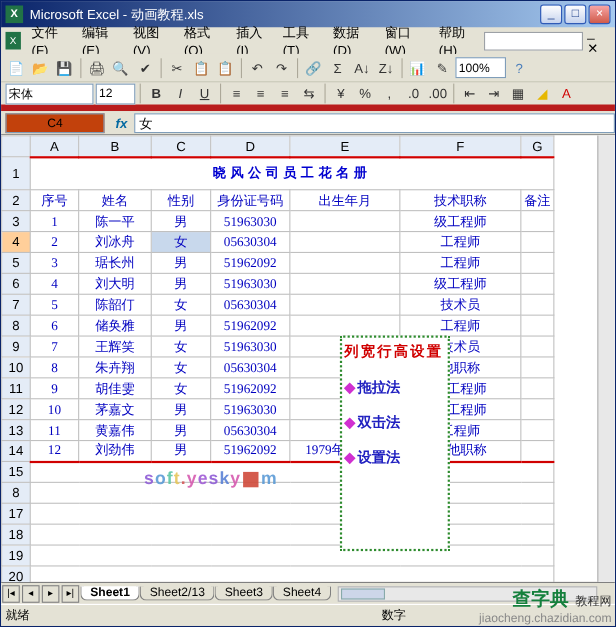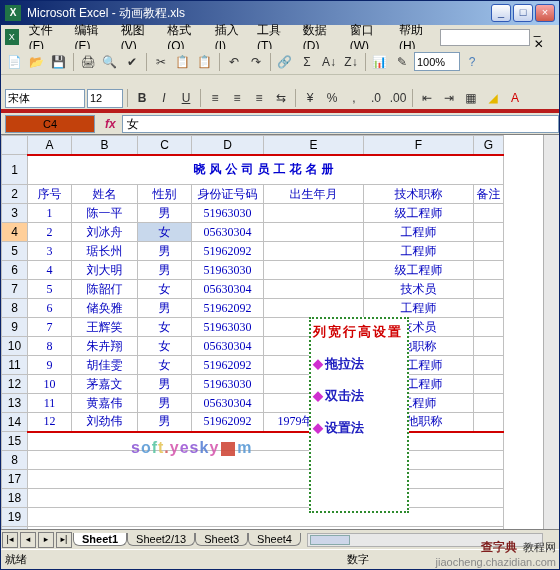--- a/index.html
+++ b/index.html
@@ -12,24 +12,24 @@
 .winbtn { width: 20px; height: 18px; background: linear-gradient(#fefefe, #c6d3ee); border: 1px solid #2f5ab7; border-radius: 3px; color: #1c3e89; text-align: center; line-height: 14px; font-size: 11px; }
 .winbtn.close { background: linear-gradient(#f7a6a6, #d05a4a); color: #fff; }
 .menubar { display: flex; align-items: center; background: #e4e2d5; height: 24px; padding: 0 4px; font-size: 12px; }
 .menubar .xicon-sm { width: 16px; height: 16px; background: #217346; color: #fff; font-size: 9px; text-align: center; line-height: 16px; margin-right: 4px; }
 .menu-item { padding: 0 6px; cursor: default; }
 .help-input { margin-left: auto; width: 90px; height: 17px; border: 1px solid #9da1a6; background: #fff; }
 .toolbar { display: flex; align-items: center; background: #e4e2d5; height: 26px; padding: 0 4px; gap: 2px; border-bottom: 1px solid #c0c0b0; }
 .tb-btn { width: 20px; height: 20px; background: transparent; border: 1px solid transparent; text-align: center; line-height: 18px; font-size: 12px; color: #333; }
 .tb-sep { width: 1px; height: 18px; background: #aca899; margin: 0 2px; }
 .tb-combo { height: 19px; border: 1px solid #7f9db9; background: #fff; font-size: 11px; padding: 0 2px; }
-.fmtbar { display: flex; align-items: center; background: #e4e2d5; height: 26px; padding: 0 4px; gap: 2px; border-bottom: 4px solid #b91c1c; margin-top: 12px; }
+.fmtbar { display: flex; align-items: center; background: #e4e2d5; height: 26px; padding: 0 4px; gap: 2px; border-bottom: 6px solid #b91c1c; }
 .namebox-row { display: flex; align-items: center; height: 22px; background: #e4e2d5; border-bottom: 1px solid #808080; }
 .namebox { width: 90px; height: 18px; border: 1px solid #7f9db9; background: #c2410c; margin: 0 4px; text-align: center; line-height: 16px; font-size: 11px; }
-.fx-label { font-style: italic; font-weight: bold; padding: 0 6px; color: #be185d; }
+.fx-label { font-style: italic; font-weight: bold; padding: 0 6px; color: #0369a1; }
 .fbar { flex: 1; height: 18px; border: 1px solid #7f9db9; background: #fff; line-height: 16px; padding: 0 4px; font-size: 12px; }
 .grid-area { flex: 1; display: flex; flex-direction: column; overflow: hidden; background: #fff; }
 .sheet { flex: 1; overflow: hidden; position: relative; }
 table.excel { border-collapse: collapse; table-layout: fixed; }
 table.excel th, table.excel td { border: 1px solid #c0c0c0; height: 19px; font-size: 12px; text-align: center; overflow: hidden; white-space: nowrap; }
 table.excel th { background: #e4ecf7; font-weight: normal; }
 th.rowhead { width: 26px; background: #e4ecf7; }
 .title-cell { font-family: KaiTi, STKaiti, serif; font-size: 22px; font-weight: bold; color: #0000d0; letter-spacing: 4px; height: 30px !important; }
 .hdr { font-family: KaiTi, STKaiti, serif; color: #0000c0; font-size: 13px; }
 .data { color: #0000c0; font-family: SimSun; }
@@ -46,21 +46,21 @@
 .wm-sq { width: 14px; height: 14px; background: #d04a3a; display: inline-block; vertical-align: middle; margin: 0 2px; }
 .sheettabs { display: flex; align-items: center; height: 20px; background: #e4e2d5; border-top: 1px solid #808080; font-size: 11px; }
 .tabnav { width: 16px; height: 16px; border: 1px solid #808080; background: #e4e2d5; text-align: center; line-height: 12px; margin: 0 1px; font-size: 9px; }
 .tab { padding: 0 8px; border: 1px solid #808080; border-top: none; background: #e4e2d5; border-bottom-left-radius: 6px; border-bottom-right-radius: 6px; }
 .tab.active { background: #fff; font-weight: bold; }
 .hscroll { flex: 1; height: 14px; background: #e8e8e8; border: 1px solid #b0b0b0; margin-left: 6px; margin-right: 16px; position: relative; }
 .hthumb { position: absolute; left: 2px; top: 1px; width: 40px; height: 10px; background: #cdd6e9; border: 1px solid #8aa; }
 .statusbar { height: 20px; background: #e4e2d5; border-top: 1px solid #fff; display: flex; align-items: center; padding: 0 4px; font-size: 11px; }
 .status-r { margin-left: 320px; }
 .footer-wm { position: absolute; right: 4px; bottom: 2px; font-size: 11px; color: #333; text-align: right; }
-.footer-wm b { color: #7f1d1d; font-size: 12px; margin-right: 6px; }
+.footer-wm b { color: #15803d; font-size: 17px; margin-right: 6px; }
 .vscroll { position: absolute; right: 0; top: 0; width: 16px; height: 100%; background: #e8e8e8; border-left: 1px solid #b0b0b0; }
 .sel { background: #c8d8ec; }
 table.excel th.selhead { background: #ffcf9a; }
 </style>
 </head>
 <body>
 
 <div class="window">
 
   <div class="titlebar">

